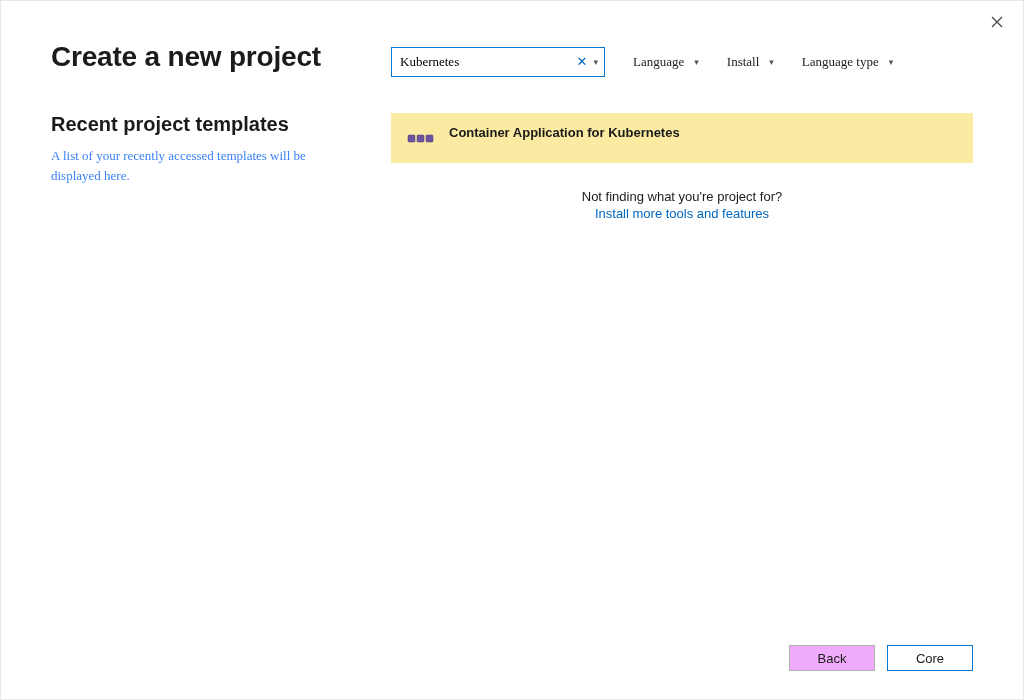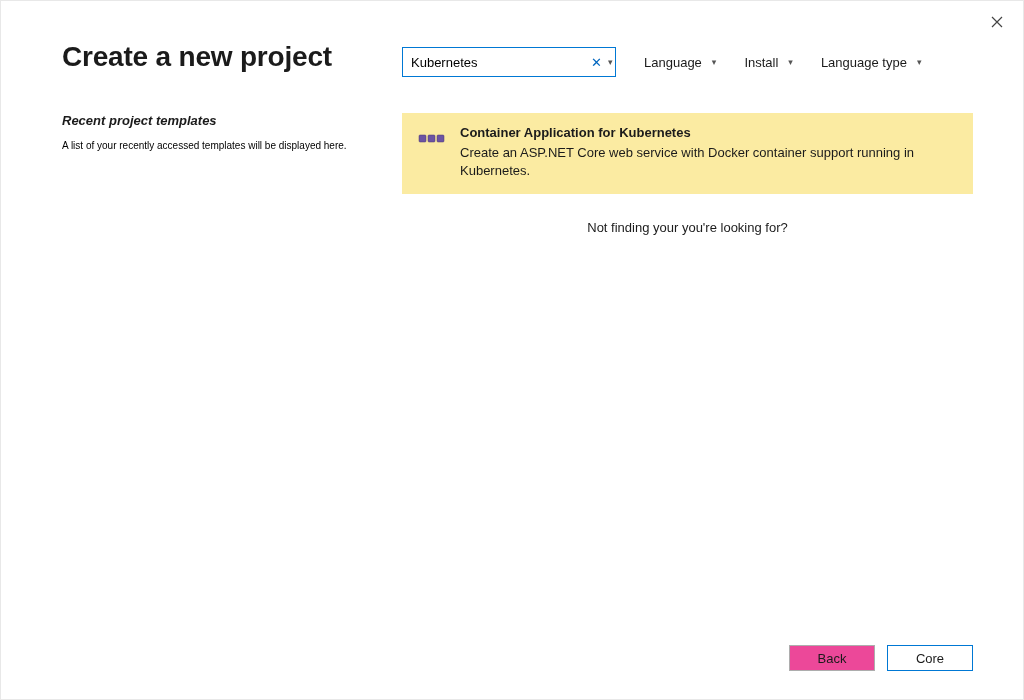--- a/index.html
+++ b/index.html
@@ -20,52 +20,52 @@
       font-size: 15px;
       color: #444;
       cursor: pointer;
       padding: 4px;
       line-height: 1;
     }
     .content {
       display: flex;
       padding: 40px 50px 0 50px;
       height: 610px;
-      margin-left: 11px;
     }
     .left-col {
       width: 340px;
       padding-right: 40px;
     }
     .page-title {
       font-size: 28px;
       font-weight: 600;
       margin-bottom: 40px;
       letter-spacing: -0.2px;
     }
     .subheading {
-      font-size: 13px;
+      font-size: 20px;
       font-weight: 600;
       margin-bottom: 10px;
-      font-style: italic;
     }
     .subtext {
-      font-size: 10px;
-      color: #000000;
+      font-size: 13px;
+      color: #3b82f6;
       line-height: 1.5;
+      font-family: Liberation Serif, serif;
     }
     .right-col {
       flex: 1;
       padding-top: 6px;
     }
     .toolbar {
       display: flex;
       align-items: center;
       gap: 28px;
       margin-bottom: 36px;
+      font-family: Liberation Serif, serif;
     }
     .searchbox {
       display: flex;
       align-items: center;
       border: 1px solid #0078d4;
       height: 30px;
       width: 214px;
       padding: 0 6px 0 8px;
       font-size: 13px;
       background: #fff;
@@ -152,21 +152,21 @@
       position: absolute;
       bottom: 28px;
       right: 50px;
       display: flex;
       gap: 12px;
     }
     .btn {
       width: 86px;
       height: 26px;
       border: 1px solid #adadad;
-      background: #ec4899;
+      background: #f0abfc;
       font-size: 13px;
       font-family: inherit;
       cursor: pointer;
       color: #1b1b1b;
     }
     .btn-primary {
       background: #fff;
       border: 1px solid #0078d4;
     }
   </style>
@@ -212,26 +212,26 @@
         <svg width="28" height="22" viewBox="0 0 28 22">
           <g fill="#6c54a3" stroke="#4a3770" stroke-width="0.5">
             <rect x="1" y="8" width="7" height="7" rx="1"></rect>
             <rect x="10" y="8" width="7" height="7" rx="1"></rect>
             <rect x="19" y="8" width="7" height="7" rx="1"></rect>
           </g>
         </svg>
       </div>
       <div class="template-text">
         <div class="template-title">Container Application for Kubernetes</div>
-        <div class="template-desc">Create an ASP.NET Core web service with Docker container support running in Kubernetes.</div>
       </div>
     </div>
 
     <div class="notfound-box">
-      <div class="notfound-text">Not finding your you're looking for?</div>
+      <div class="notfound-text">Not finding what you're project for?</div>
+      <div class="install-link">Install more tools and features</div>
     </div>
   </div>
 </div>
 
 <div class="footer">
   <button class="btn">Back</button>
   <button class="btn btn-primary">Core</button>
 </div>
 
 </body></html>

